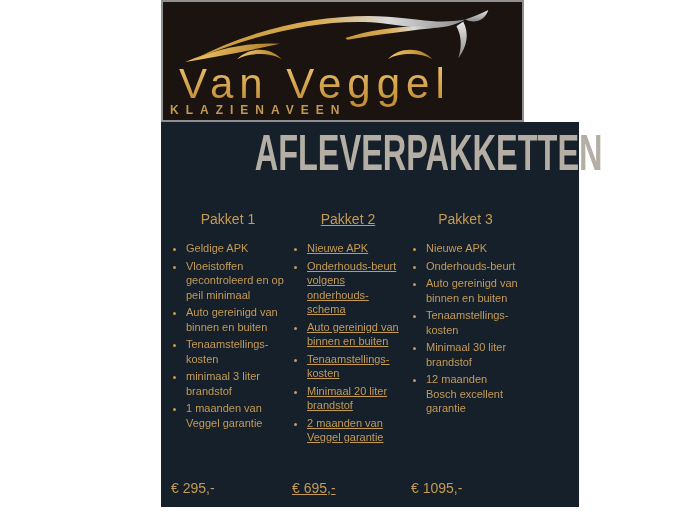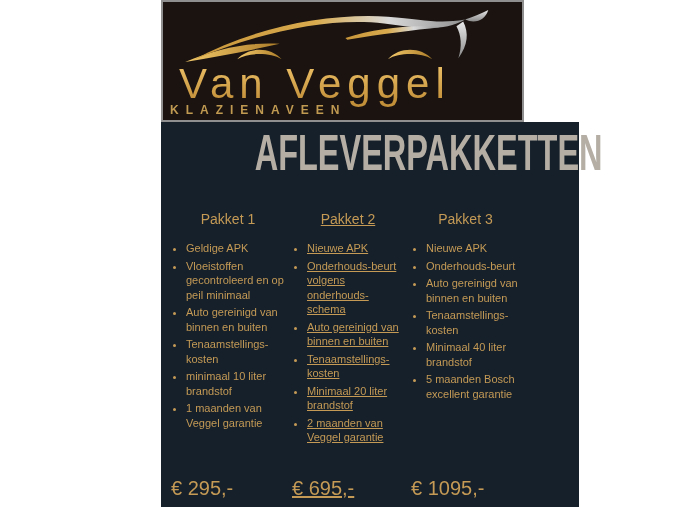--- a/index.html
+++ b/index.html
@@ -24,21 +24,21 @@
   .packages{position:absolute;left:10px;top:52px;right:4px;bottom:0;
             display:flex;column-gap:7px;}
   .package{display:flex;flex-direction:column;color:#c49a55;}
   .package:nth-child(1){width:114px;}
   .package:nth-child(2){width:112px;text-decoration:underline;}
   .package:nth-child(3){width:109px;}
   .package-name{margin:37px 0 14px;text-align:center;font-size:14px;color:#c49a55;}
   .package-items{margin:0;padding:0 0 0 15px;list-style:disc;font-size:11px;line-height:14.5px;}
   .package-items li{margin:0 0 3px;}
   .package-items li::marker{color:#c49a55;font-size:11px;}
-  .package-price{margin-top:auto;margin-bottom:10px;font-size:20px;line-height:18px;color:#c49a55;}
+  .package-price{margin-top:auto;margin-bottom:10px;font-size:14px;line-height:18px;color:#c49a55;}
 </style>
 </head>
 <body>
 
 <div class="stage">
   <div class="poster">
 
     <div class="logo-box">
       <svg class="car-svg" viewBox="0 0 330 58" xmlns="http://www.w3.org/2000/svg">
         <defs>
@@ -75,21 +75,21 @@
       </div>
       <div class="packages">
 
         <div class="package">
           <div class="package-name">Pakket 1</div>
           <ul class="package-items">
               <li>Geldige APK</li>
               <li>Vloeistoffen gecontroleerd en op peil minimaal</li>
               <li>Auto gereinigd van binnen en buiten</li>
               <li>Tenaamstellings-kosten</li>
-              <li>minimaal 10 liter brandstof</li>
+              <li>minimaal 3 liter brandstof</li>
               <li>1 maanden van Veggel garantie</li>
             </ul>
           <div class="package-price">€ 295,-</div>
         </div>
 
         <div class="package">
           <div class="package-name">Pakket 2</div>
           <ul class="package-items">
               <li>Nieuwe APK</li>
               <li>Onderhouds-beurt volgens onderhouds-schema</li>
@@ -101,22 +101,22 @@
           <div class="package-price">€ 695,-</div>
         </div>
 
         <div class="package">
           <div class="package-name">Pakket 3</div>
           <ul class="package-items">
               <li>Nieuwe APK</li>
               <li>Onderhouds-beurt</li>
               <li>Auto gereinigd van binnen en buiten</li>
               <li>Tenaamstellings-kosten</li>
-              <li>Minimaal 40 liter brandstof</li>
-              <li>5 maanden Bosch excellent garantie</li>
+              <li>Minimaal 30 liter brandstof</li>
+              <li>12 maanden Bosch excellent garantie</li>
             </ul>
           <div class="package-price">€ 1095,-</div>
         </div>
 
       </div>
     </div>
 
   </div>
 </div>
 

